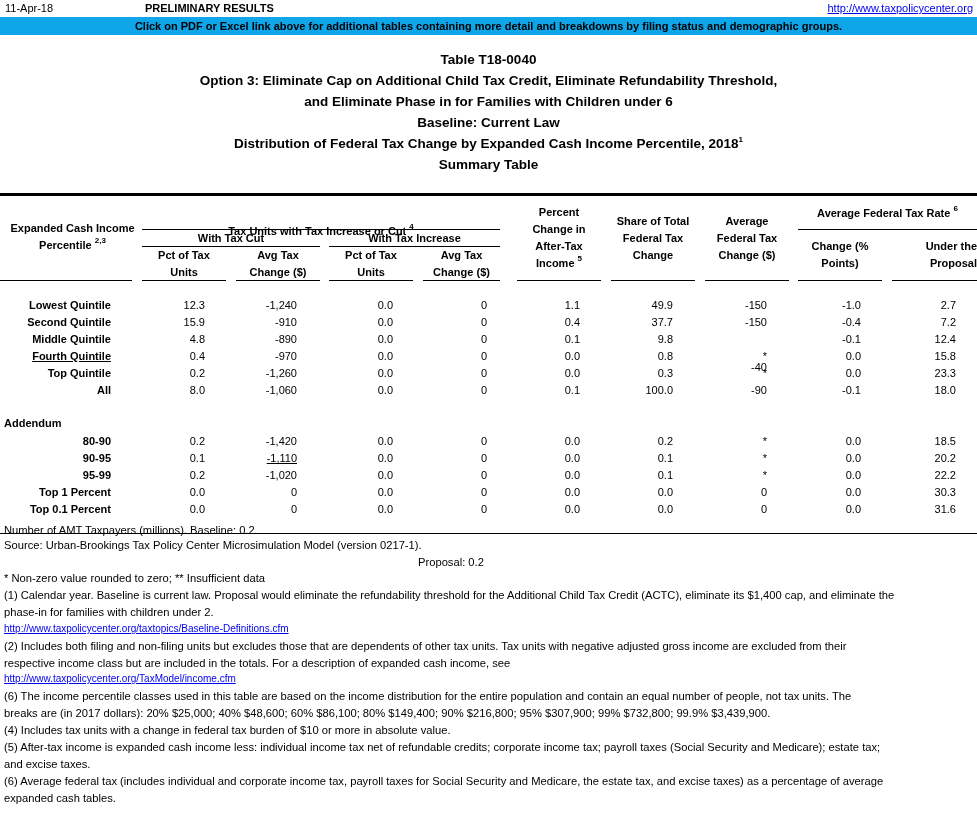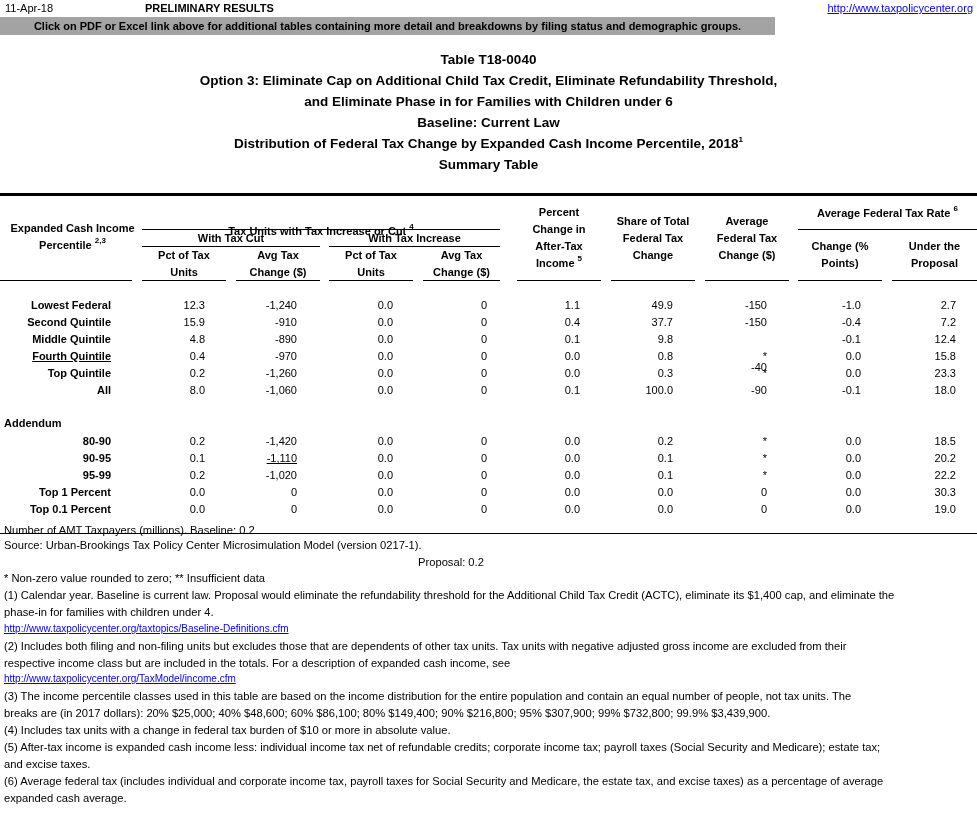--- a/index.html
+++ b/index.html
@@ -2,21 +2,21 @@
 <html><head>
 <meta charset="utf-8">
 <style>
   html, body { margin:0; padding:0; background:#ffffff; }
   body { width:977px; height:825px; position:relative; overflow:hidden;
          font-family:"Liberation Sans", sans-serif; color:#000; }
   .abs { position:absolute; white-space:nowrap; }
   .hdr-date { left:5px; top:2px; font-size:11px; font-weight:normal; }
   .hdr-prelim { left:145px; top:2px; font-size:11px; font-weight:bold; }
   .hdr-link { right:4px; top:2px; font-size:11px; color:#0000ee; text-decoration:underline; cursor:pointer; }
-  .banner { left:0; top:17px; width:775px; height:18px; background:#a3a3a3;
+  .banner { left:0; top:17px; width:977px; height:18px; background:#0ea5e9;
             font-size:11px; font-weight:bold; text-align:center; line-height:18px; }
   .title { left:0; width:977px; text-align:center; font-size:13.5px; font-weight:bold; }
   sup { font-size:8px; vertical-align:6px; line-height:0; }
   .thick { left:0; width:977px; height:3px; background:#000; }
   .thin { height:1px; background:#000; }
   .ch { font-size:11px; font-weight:bold; text-align:center; line-height:17px; }
   .cell { font-size:11px; text-align:right; }
   .rowlabel { font-size:11px; font-weight:bold; text-align:right; }
   .note { left:4px; font-size:11.2px; white-space:nowrap; }
   .notelink { left:4px; font-size:10px; color:#0000ee; text-decoration:underline; cursor:pointer; }
@@ -94,29 +94,29 @@
   <div>Change ($)</div>
 </div>
 <div class="abs thin" style="left:705px; width:84px; top:280px;"></div>
 
 <div class="abs ch" style="left:798px; width:179px; top:205px;"><span>Average Federal Tax Rate</span> <sup>6</sup></div>
 <div class="abs thin" style="left:798px; width:179px; top:229px;"></div>
 <div class="abs ch" style="left:798px; width:84px; top:238px;">
     <div>Change (%</div>
     <div>Points)</div>
   </div>
-<div class="abs ch" style="left:892px; width:85px; top:238px;">
+<div class="abs ch" style="left:892px; width:85px; top:238px;text-align:right;">
     <div>Under the</div>
     <div>Proposal</div>
   </div>
 <div class="abs thin" style="left:798px; width:84px; top:280px;"></div>
 <div class="abs thin" style="left:892px; width:85px; top:280px;"></div>
 
 <div id="body-rows">
-    <div class="abs rowlabel" style="top: 299px; right: 866px;">Lowest Federal</div>
+    <div class="abs rowlabel" style="top: 299px; right: 866px;">Lowest Quintile</div>
     <div class="abs cell" style="top: 299px; right: 772px;">12.3</div>
     <div class="abs cell" style="top: 299px; right: 680px;">-1,240</div>
     <div class="abs cell" style="top: 299px; right: 584px;">0.0</div>
     <div class="abs cell" style="top: 299px; right: 490px;">0</div>
     <div class="abs cell" style="top: 299px; right: 397px;">1.1</div>
     <div class="abs cell" style="top: 299px; right: 304px;">49.9</div>
     <div class="abs cell" style="top: 299px; right: 210px;">-150</div>
     <div class="abs cell" style="top: 299px; right: 116px;">-1.0</div>
     <div class="abs cell" style="top: 299px; right: 21px;">2.7</div>
     <div class="abs rowlabel" style="top: 316px; right: 866px;">Second Quintile</div>
@@ -216,34 +216,34 @@
     <div class="abs cell" style="top: 486px; right: 21px;">30.3</div>
     <div class="abs rowlabel" style="top: 503px; right: 866px;">Top 0.1 Percent</div>
     <div class="abs cell" style="top: 503px; right: 772px;">0.0</div>
     <div class="abs cell" style="top: 503px; right: 680px;">0</div>
     <div class="abs cell" style="top: 503px; right: 584px;">0.0</div>
     <div class="abs cell" style="top: 503px; right: 490px;">0</div>
     <div class="abs cell" style="top: 503px; right: 397px;">0.0</div>
     <div class="abs cell" style="top: 503px; right: 304px;">0.0</div>
     <div class="abs cell" style="top: 503px; right: 210px;">0</div>
     <div class="abs cell" style="top: 503px; right: 116px;">0.0</div>
-    <div class="abs cell" style="top: 503px; right: 21px;">19.0</div>
+    <div class="abs cell" style="top: 503px; right: 21px;">31.6</div>
   </div>
 
 <div class="abs thin" style="left:0; width:977px; top:533px;"></div>
 
 <div class="abs note" style="top:539px;">Source: Urban-Brookings Tax Policy Center Microsimulation Model (version 0217-1).</div>
 <div class="abs note" style="top:524px;">Number of AMT Taxpayers (millions).  Baseline: 0.2</div>
 <div class="abs note" style="top:556px; left:418px;">Proposal: 0.2</div>
 <div class="abs note" style="top:572px;">* Non-zero value rounded to zero; ** Insufficient data</div>
 <div class="abs note" style="top:589px;">(1) Calendar year. Baseline is current law. Proposal would eliminate the refundability threshold for the Additional Child Tax Credit (ACTC),  eliminate its $1,400 cap, and eliminate the</div>
-<div class="abs note" style="top:606px;">phase-in for families with children under 4.</div>
+<div class="abs note" style="top:606px;">phase-in for families with children under 2.</div>
 <div class="abs notelink" style="top:623px;">http://www.taxpolicycenter.org/taxtopics/Baseline-Definitions.cfm</div>
 <div class="abs note" style="top:640px;">(2) Includes both filing and non-filing units but excludes those that are dependents of other tax units. Tax units with negative adjusted gross income are excluded from their</div>
 <div class="abs note" style="top:657px;">respective income class but are included in the totals. For a description of expanded cash income, see</div>
 <div class="abs notelink" style="top:673px;">http://www.taxpolicycenter.org/TaxModel/income.cfm</div>
-<div class="abs note" style="top:690px;">(3) The income percentile classes used in this table are based on the income distribution for the entire population and contain an equal number of people, not tax units. The</div>
+<div class="abs note" style="top:690px;">(6) The income percentile classes used in this table are based on the income distribution for the entire population and contain an equal number of people, not tax units. The</div>
 <div class="abs note" style="top:707px;">breaks are (in 2017 dollars): 20% $25,000; 40% $48,600; 60% $86,100; 80% $149,400; 90% $216,800; 95% $307,900; 99% $732,800; 99.9% $3,439,900.</div>
 <div class="abs note" style="top:724px;">(4) Includes tax units with a change in federal tax burden of $10 or more in absolute value.</div>
 <div class="abs note" style="top:741px;">(5) After-tax income is expanded cash income less: individual income tax net of refundable credits; corporate income tax; payroll taxes (Social Security and Medicare); estate tax;</div>
 <div class="abs note" style="top:758px;">and excise taxes.</div>
 <div class="abs note" style="top:775px;">(6) Average federal tax (includes individual and corporate income tax, payroll taxes for Social Security and Medicare, the estate tax, and excise taxes) as a percentage of average</div>
-<div class="abs note" style="top:792px;">expanded cash average.</div>
+<div class="abs note" style="top:792px;">expanded cash tables.</div>
 
 </body></html>

